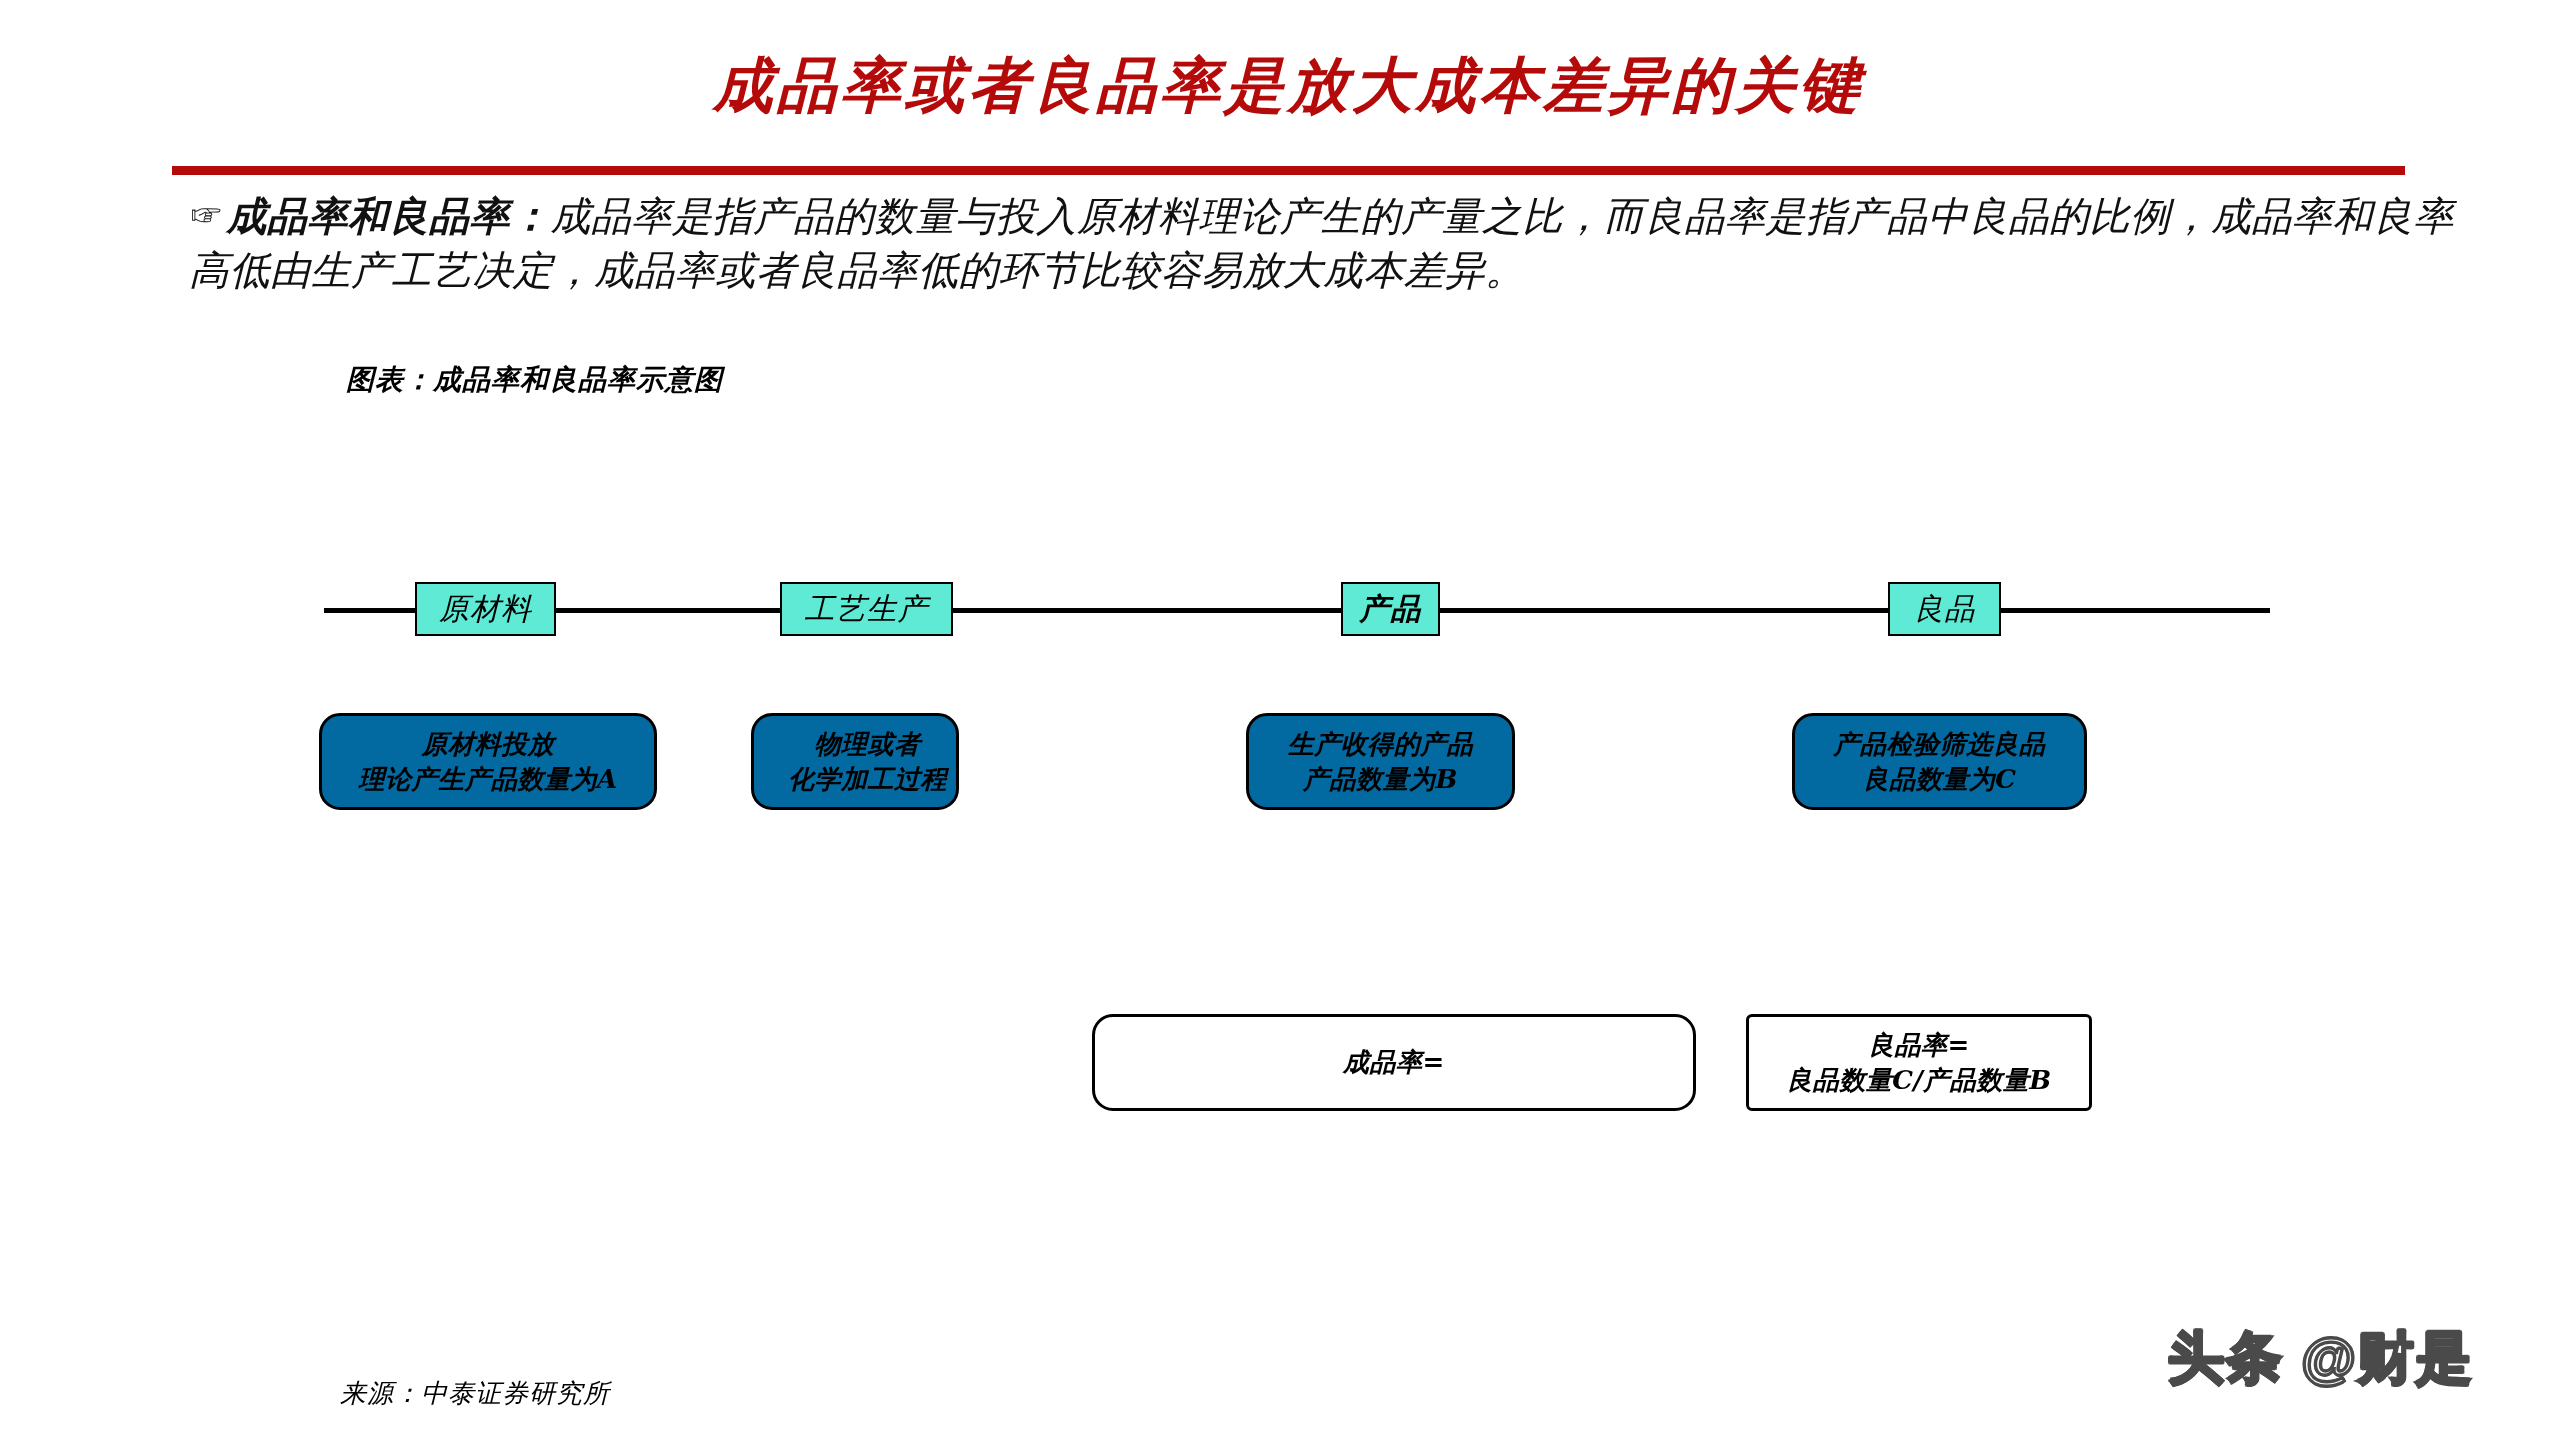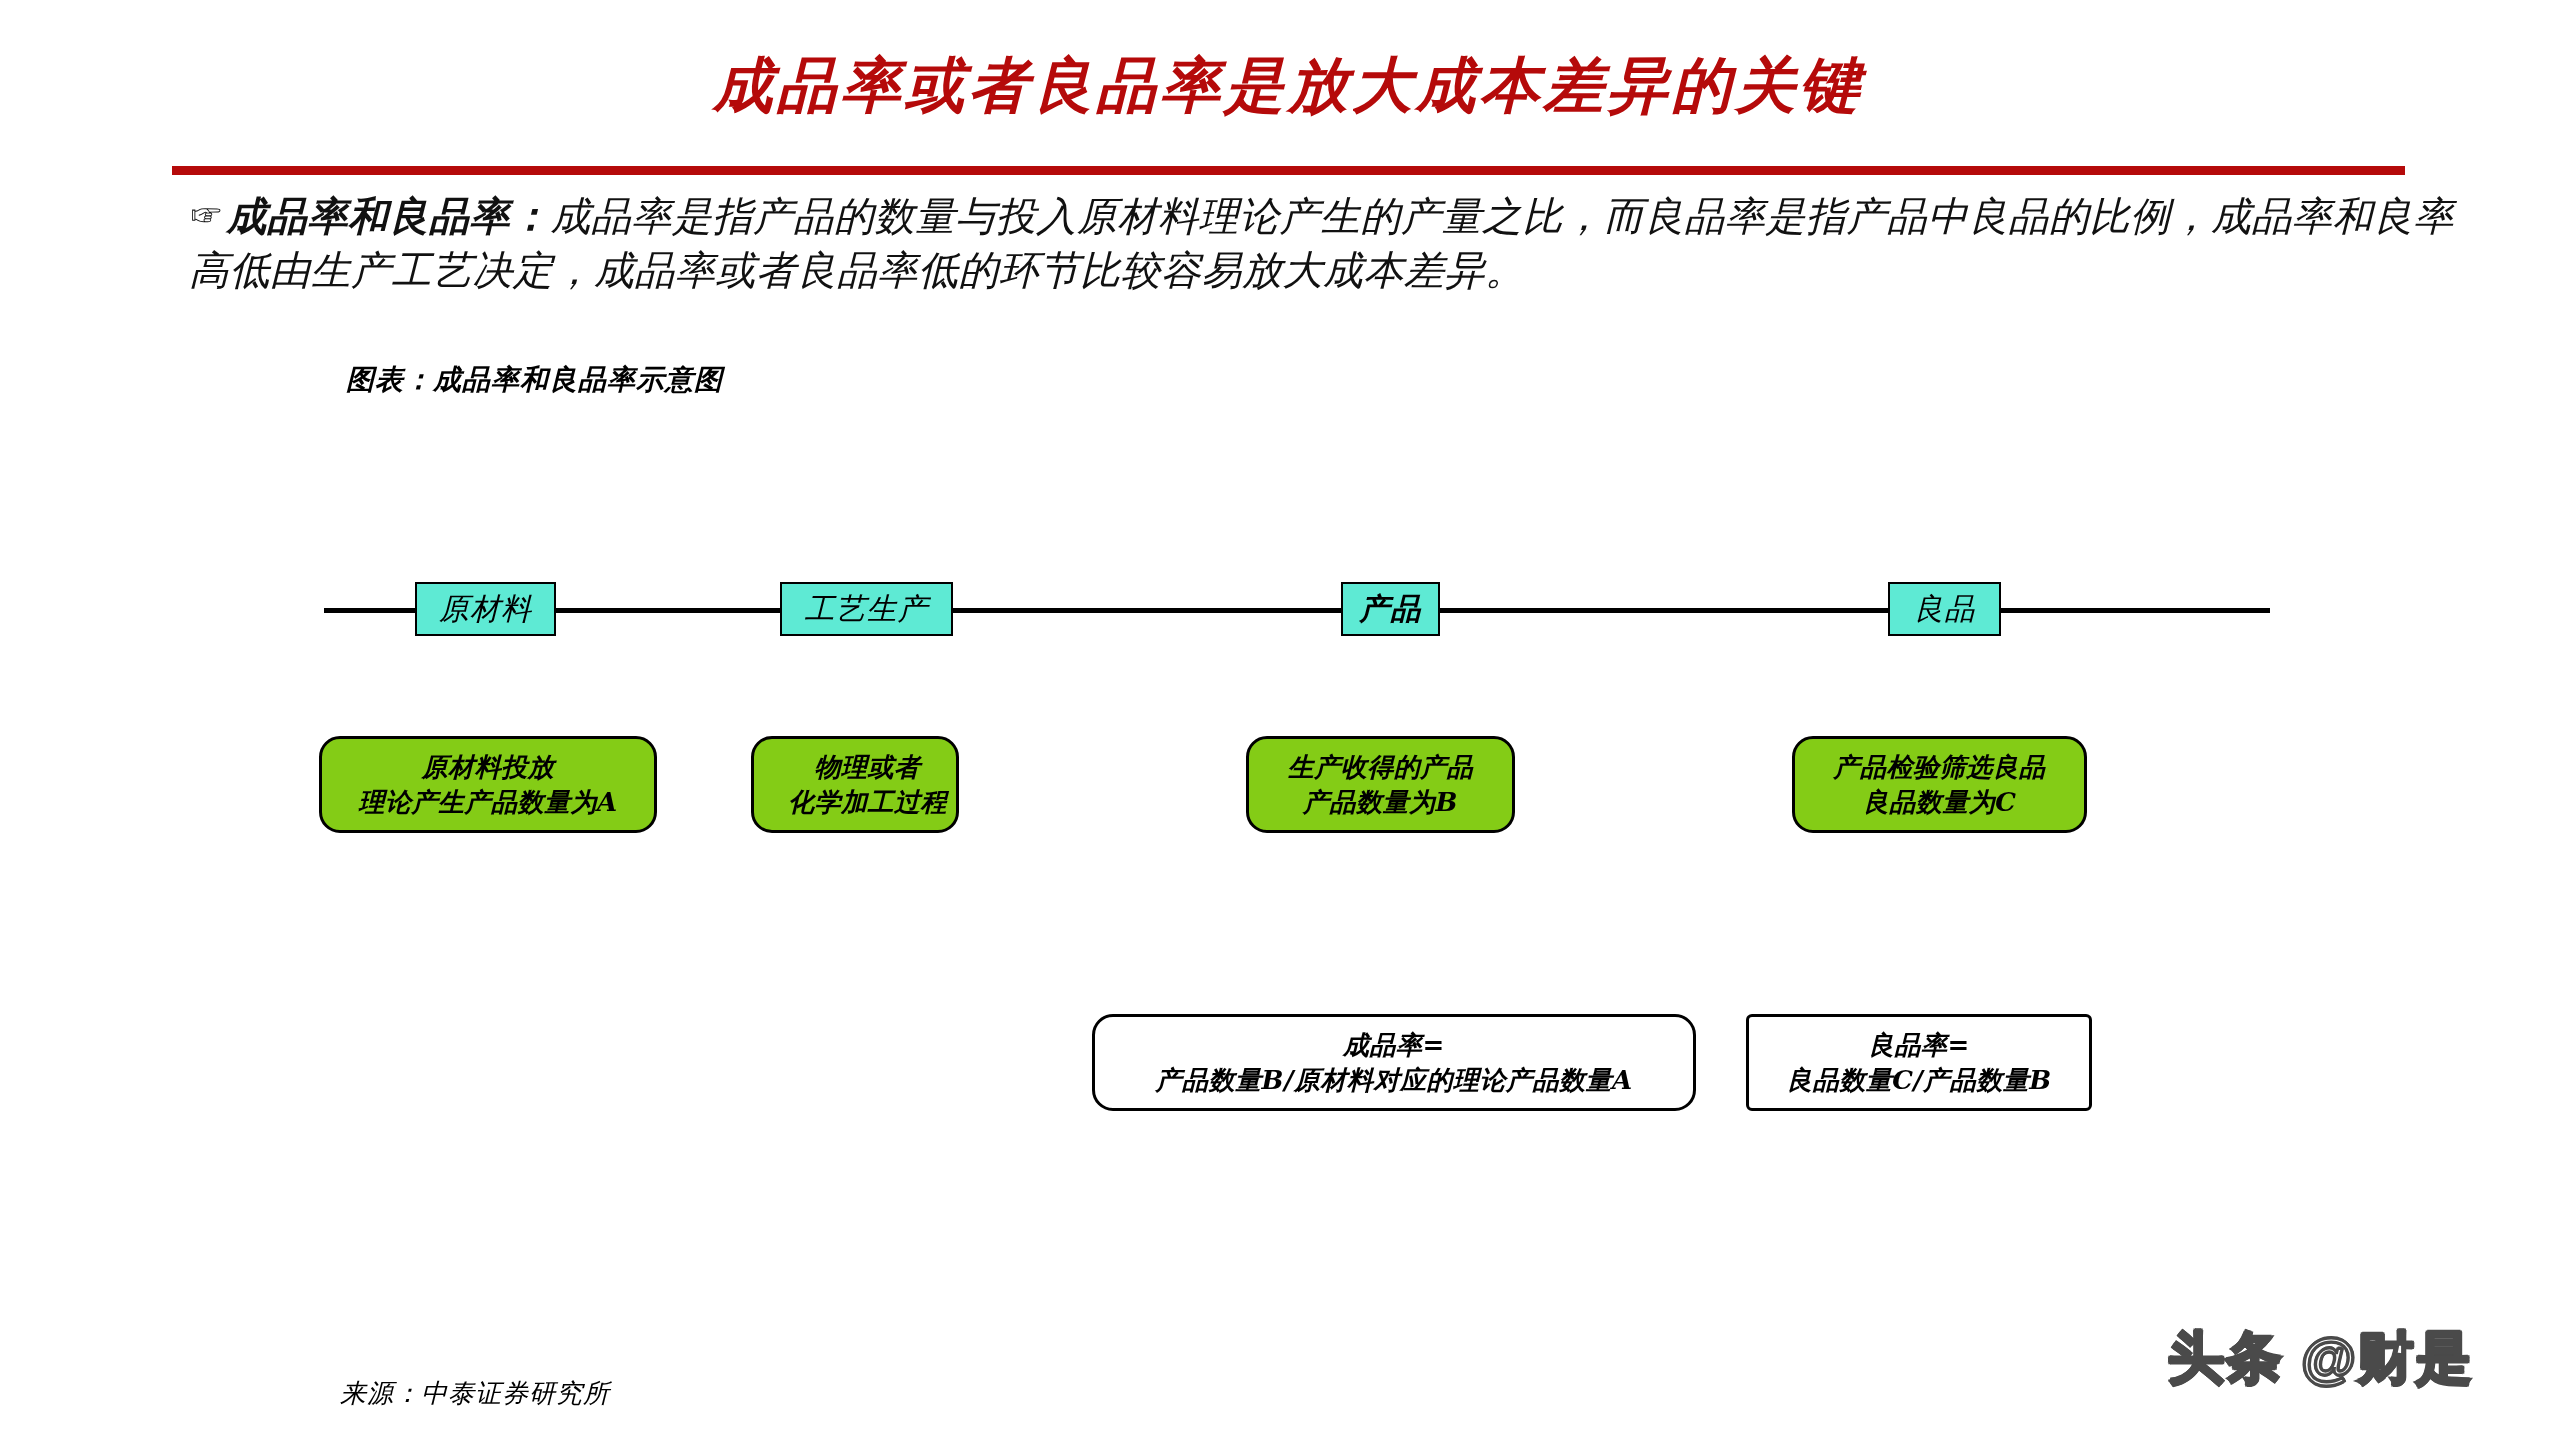--- a/index.html
+++ b/index.html
@@ -105,25 +105,25 @@
     font-size: 30px;
     letter-spacing: 1px;
     color: #000000;
     white-space: nowrap;
     box-sizing: border-box;
   }
 
   
   .desc-card {
     position: absolute;
-    top: 736px;
+    top: 713px;
     height: 97px;
     border: 3.9px solid #000000;
     border-radius: 21px;
-    background: #84cc16;
+    background: #0369a1;
     display: flex;
     flex-direction: column;
     align-items: center;
     justify-content: center;
     font-family: "DejaVu Serif", "Liberation Serif", serif;
     font-style: italic;
     font-weight: bold;
     font-size: 26px;
     line-height: 35px;
     letter-spacing: 0.5px;
@@ -227,21 +227,20 @@
     <span>生产收得的产品</span>
     <span>产品数量为B</span>
   </div>
   <div class="desc-card" style="left:1792px; width:295px;">
     <span>产品检验筛选良品</span>
     <span>良品数量为C</span>
   </div>
 
   <div class="formula-card" style="left:1092px; width:604px;">
     <span>成品率=</span>
-    <span>产品数量B/原材料对应的理论产品数量A</span>
   </div>
   <div class="formula-card" style="left:1746px; width:346px;border-radius:6px;">
     <span>良品率=</span>
     <span>良品数量C/产品数量B</span>
   </div>
 
   <div class="source-note">来源：中泰证券研究所</div>
 
   <div class="watermark">头条 @财是</div>
 

